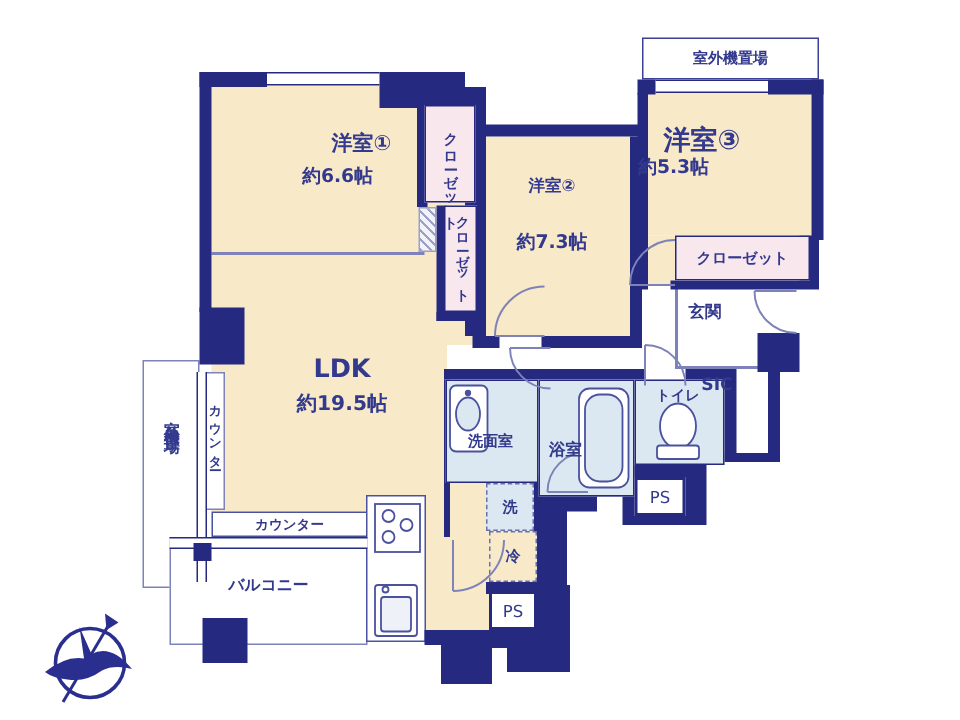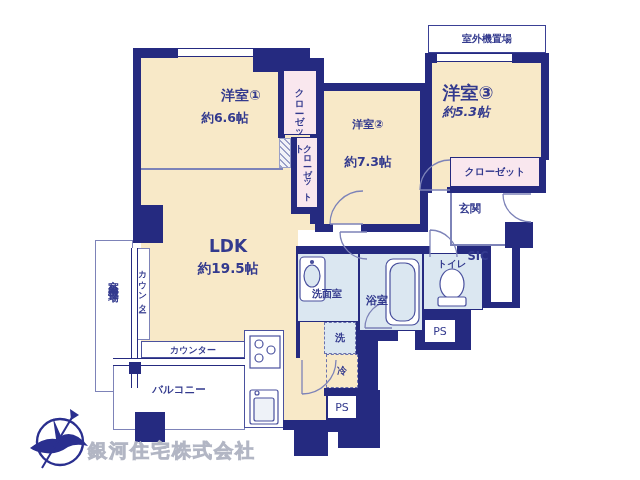--- a/index.html
+++ b/index.html
@@ -157,21 +157,21 @@
     </g>
   </svg>
 
   <div class="lbl" style="left:225px;top:96px;font-size:14px;margin-left:16px;">洋室①</div>
   <div class="lbl" style="left:225px;top:118px;font-size:12.5px;">約6.6帖</div>
 
   <div class="lbl" style="left:368px;top:124px;font-size:11px;">洋室②</div>
   <div class="lbl" style="left:368px;top:146px;font-size:12.5px;margin-top:16px;">約7.3帖</div>
 
   <div class="lbl" style="left:468px;top:93px;font-size:18px;">洋室③</div>
-  <div class="lbl" style="left:466px;top:112px;font-size:12.5px;font-style:italic;">約5.3帖</div>
+  <div class="lbl" style="left:449px;top:112px;font-size:12.5px;">約5.3帖</div>
 
   <div class="lbl" style="left:228px;top:246px;font-size:17px;">LDK</div>
   <div class="lbl" style="left:228px;top:269px;font-size:13.5px;">約19.5帖</div>
 
   <div class="lbl vtx" style="left:300px;top:102px;font-size:9.5px;letter-spacing:2.5px;height:42px;line-height:13px;">クローゼット</div>
   <div class="lbl vtx" style="left:307px;top:172px;font-size:9px;letter-spacing:1.5px;height:68px;">クローゼット</div>
   <div class="lbl" style="left:495px;top:172px;font-size:10px;">クローゼット</div>
 
   <div class="lbl" style="left:487px;top:39px;font-size:10px;">室外機置場</div>
   <div class="lbl vtx" style="left:114px;top:312px;font-size:10.5px;letter-spacing:3px;height:80px;">室外機置場</div>
@@ -181,15 +181,14 @@
 
   <div class="lbl" style="left:470px;top:208px;font-size:11px;">玄関</div>
   <div class="lbl" style="left:478px;top:256px;font-size:11.5px;">SIC</div>
   <div class="lbl" style="left:452px;top:264px;font-size:9.5px;">トイレ</div>
   <div class="lbl" style="left:377px;top:300px;font-size:11px;">浴室</div>
   <div class="lbl" style="left:327px;top:294px;font-size:10px;">洗面室</div>
   <div class="lbl" style="left:340px;top:338px;font-size:10px;">洗</div>
   <div class="lbl" style="left:342px;top:371px;font-size:10px;">冷</div>
   <div class="lbl" style="left:179px;top:390px;font-size:10.5px;">バルコニー</div>
 
-  <div id="company">銀河住宅株式会社</div>
 
 </div>
 
 </body></html>

